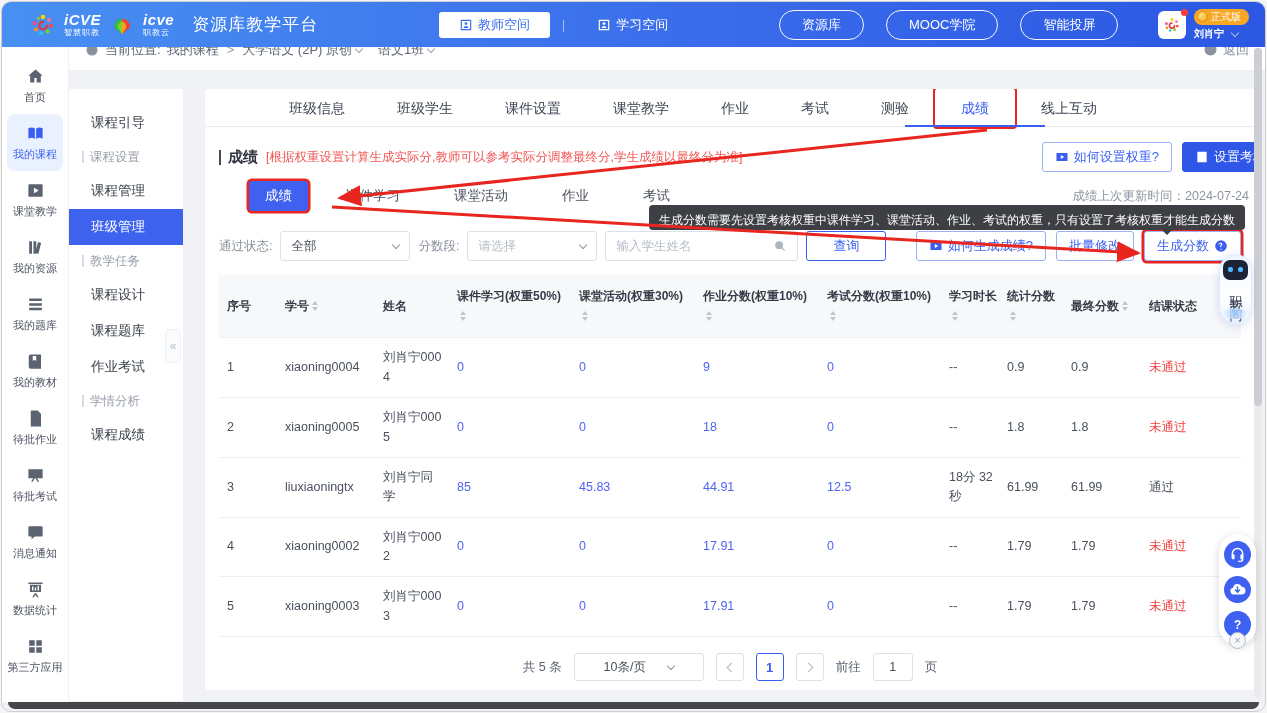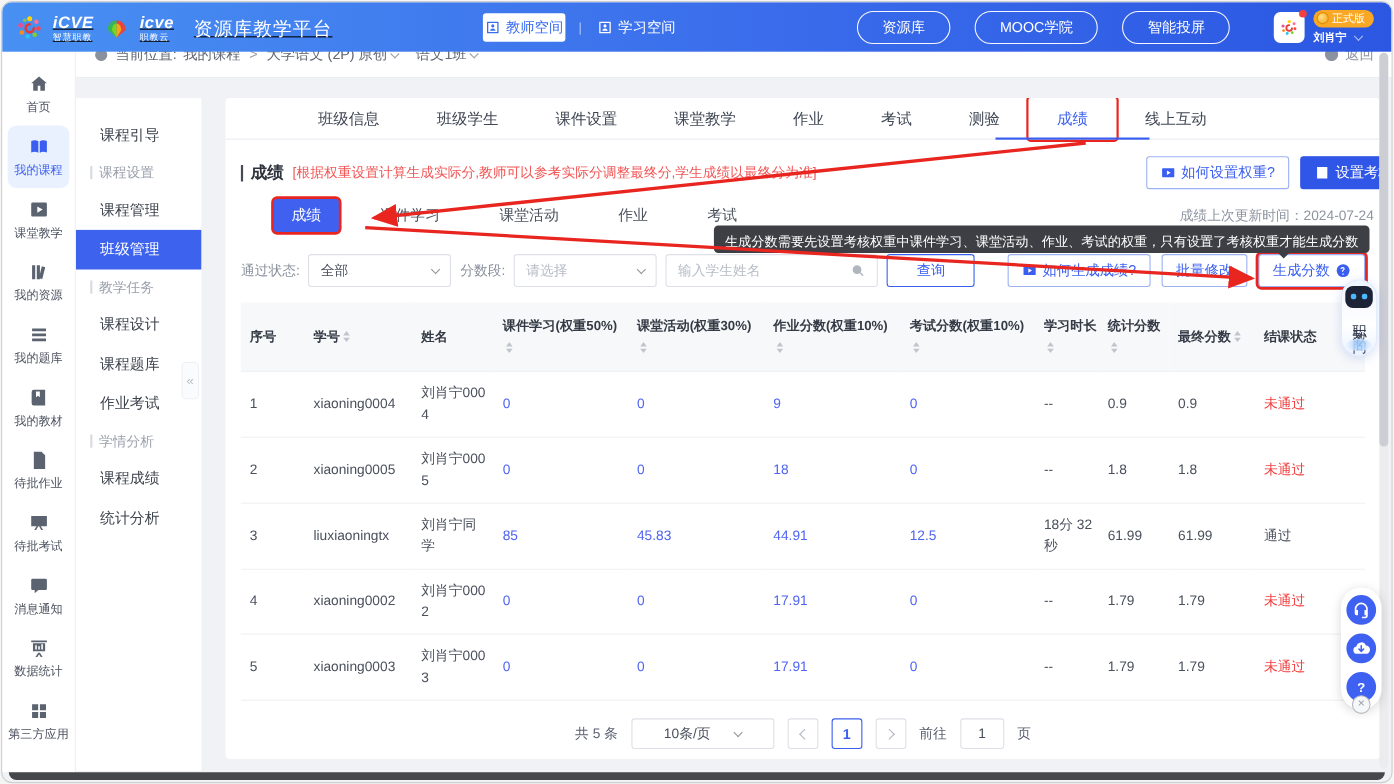--- a/index.html
+++ b/index.html
@@ -3,29 +3,29 @@
 <meta charset="utf-8">
 <style>
   * { margin:0; padding:0; box-sizing:border-box; }
   body { background:#f5f5f5; font-family:"Liberation Sans","DejaVu Sans",sans-serif; }
   .window { position:relative; width:1265px; height:711px; margin:1px auto; border:1px solid #cfcfcf;
             border-radius:10px; overflow:hidden; background:#f0f2f5; }
 
   
   .app-header { position:absolute; left:0; top:0; right:0; height:45px;
     background:linear-gradient(90deg,#4890f2 0%,#3a6ceb 55%,#2b57e2 100%); display:flex; align-items:center; z-index:10; }
-  .brand { display:flex; align-items:flex-end; padding-left:12px; gap:8px;text-decoration:underline; }
+  .brand { display:flex; align-items:center; padding-left:28px; gap:8px; }
   .logo-mark { width:26px; height:26px; }
   .logo-mark svg { width:100%; height:100%; }
   .logo-text { color:#fff; line-height:1; }
   .logo-text b { font-size:15px; font-style:italic; letter-spacing:.5px; display:block; }
   .logo-text span { font-size:8px; letter-spacing:1px; display:block; margin-top:2px; }
   .platform-title { color:#fff; font-size:17px; letter-spacing:1px; margin-left:10px; }
   .spaces { position:absolute; left:437px; display:flex; align-items:center; }
-  .space { display:flex; align-items:center; gap:5px; font-size:13px; color:#fff; padding:4px 2px; border-radius:3px; cursor:pointer; }
+  .space { display:flex; align-items:center; gap:5px; font-size:13px; color:#fff; padding:4px 20px; border-radius:3px; cursor:pointer; }
   .space.active { background:#fff; color:#3a6df0; }
   .space .icn { width:14px; height:14px; }
   .space-sep { color:rgba(255,255,255,.55); margin:0 12px; font-size:12px; }
   .nav-pills { position:absolute; left:777px; display:flex; gap:22px; }
   .pill { background:transparent; border:1px solid rgba(255,255,255,.95); color:#fff; font-size:13px;
           border-radius:15px; padding:5px 22px; cursor:pointer; font-family:inherit; }
   .user-area { position:absolute; right:16px; display:flex; align-items:center; gap:8px; }
   .app-badge-icon { width:28px; height:28px; background:#fff; border-radius:6px; display:flex; align-items:center;
                     justify-content:center; position:relative; }
   .app-badge-icon svg { width:20px; height:20px; }
@@ -390,21 +390,20 @@
           <span>教学任务</span>
         </div>
         <div class="menu-item">课程设计</div>
         <div class="menu-item">课程题库</div>
         <div class="menu-item">作业考试</div>
         <div class="menu-section">
           <span class="msec-bar"></span>
           <span>学情分析</span>
         </div>
         <div class="menu-item">课程成绩</div>
-        <div class="menu-item">统计分析</div>
       </div>
     <div class="collapse-handle">«</div>
   </aside>
 
   <main class="main-card">
     <div class="class-tabs" id="class-tabs">
         <div class="ctab">班级信息</div>
         <div class="ctab">班级学生</div>
         <div class="ctab">课件设置</div>
         <div class="ctab">课堂教学</div>

